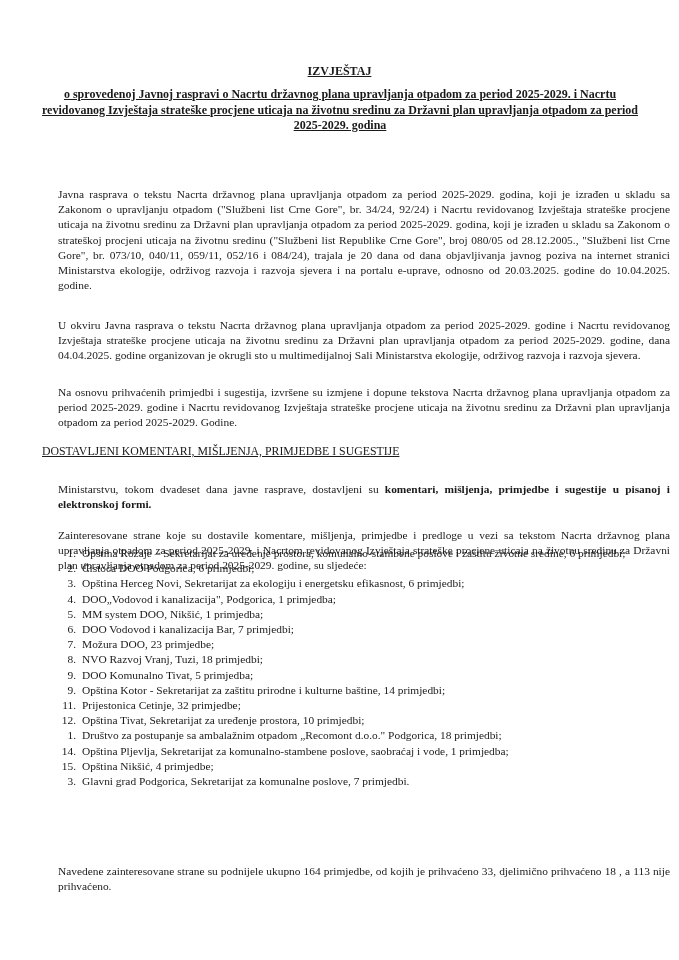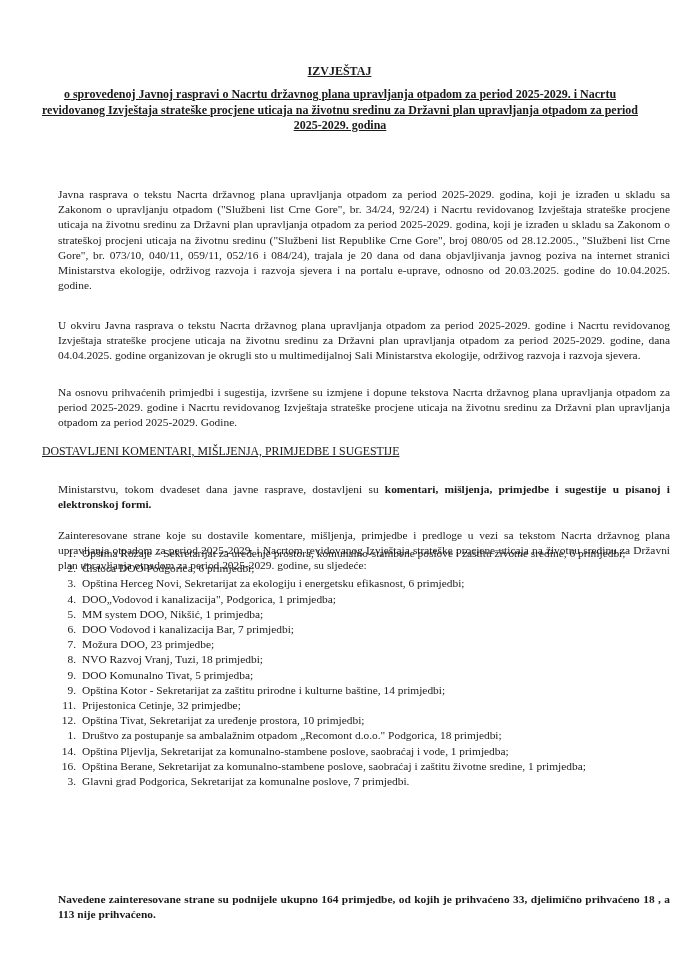--- a/index.html
+++ b/index.html
@@ -34,21 +34,21 @@
     }
     .p4 { top: 466px; }
     .p5 { top: 512px; }
     .list {
       position: absolute; top: 546px; left: 42px; width: 612px;
       margin: 0; padding: 0; list-style: none;
     }
     .list li { display: flex; text-align: justify; }
     .list .num { width: 40px; flex: 0 0 40px; text-align: right; padding-right: 6px; box-sizing: border-box; }
     .list .txt { flex: 1; }
-    .p6 { top: 876px; font-weight: bold; }
+    .p6 { top: 848px; font-weight: normal; }
     b { font-weight: bold; }
   </style>
 </head>
 <body>
 
 <div class="page">
   <div class="title">IZVJEŠTAJ</div>
   <div class="subtitle">o sprovedenoj Javnoj raspravi o Nacrtu državnog plana upravljanja otpadom za period 2025-2029. i Nacrtu revidovanog Izvještaja strateške procjene uticaja na životnu sredinu za Državni plan upravljanja otpadom za period 2025-2029. godina</div>
 
   <p class="para p1">Javna rasprava o tekstu Nacrta državnog plana upravljanja otpadom za period 2025-2029. godina, koji je izrađen u skladu sa Zakonom o upravljanju otpadom ("Službeni list Crne Gore", br. 34/24, 92/24) i Nacrtu revidovanog Izvještaja strateške procjene uticaja na životnu sredinu za Državni plan upravljanja otpadom za period 2025-2029. godina, koji je izrađen u skladu sa Zakonom o strateškoj procjeni uticaja na životnu sredinu ("Službeni list Republike Crne Gore", broj 080/05 od 28.12.2005., "Službeni list Crne Gore", br. 073/10, 040/11, 059/11, 052/16 i 084/24), trajala je 20 dana od dana objavljivanja javnog poziva na internet stranici Ministarstva ekologije, održivog razvoja i razvoja sjevera i na portalu e-uprave, odnosno od 20.03.2025. godine do 10.04.2025. godine.</p>
@@ -112,22 +112,22 @@
       </li>
     <li>
         <span class="num">1.</span>
         <span class="txt">Društvo za postupanje sa ambalažnim otpadom „Recomont d.o.o." Podgorica, 18 primjedbi;</span>
       </li>
     <li>
         <span class="num">14.</span>
         <span class="txt">Opština  Pljevlja, Sekretarijat za komunalno-stambene poslove, saobraćaj i vode, 1 primjedba;</span>
       </li>
     <li>
-        <span class="num">16.</span>
-        <span class="txt">Opština Berane, Sekretarijat za komunalno-stambene poslove, saobraćaj i zaštitu životne sredine, 1 primjedba;</span>
+        <span class="num">15.</span>
+        <span class="txt">Opština Nikšić, 4 primjedbe;</span>
       </li>
     <li>
         <span class="num">3.</span>
         <span class="txt">Glavni grad Podgorica, Sekretarijat za komunalne poslove, 7 primjedbi.</span>
       </li>
   </ol>
 
   <p class="para p6">Navedene zainteresovane strane su podnijele ukupno 164 primjedbe, od kojih je prihvaćeno 33, djelimično prihvaćeno 18 , a 113 nije prihvaćeno.</p>
 </div>
 

